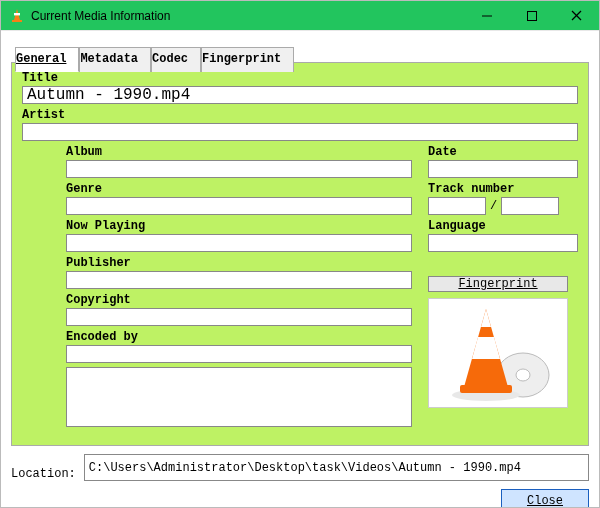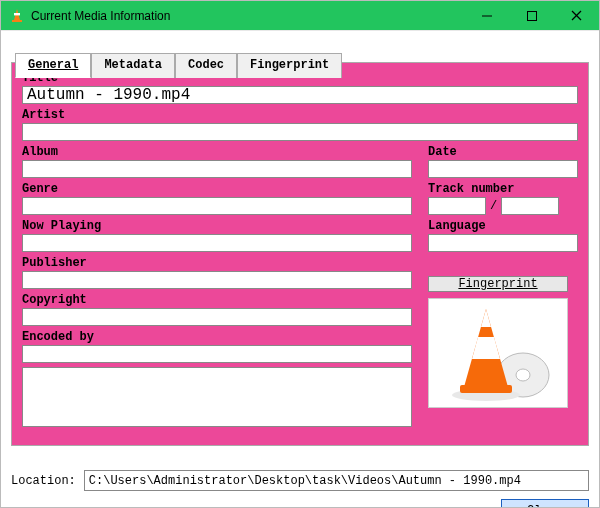--- a/index.html
+++ b/index.html
@@ -32,43 +32,43 @@
     font-family: Arial, sans-serif;
   }
   .winbtn svg { display: block; }
   .client { padding: 6px 10px 10px 10px; }
   .tabs {
     display: flex;
     position: relative;
     margin: 0 0 0 4px;
   }
   .tab {
-    padding: 4px 12px 5px 12px;
+    padding: 4px 12px 5px 0;
     border: 1px solid #aaa;
     border-bottom: none;
     background: #f0f0f0;
     margin-right: 0;
     position: relative;
-    top: 16px;
+    top: 10px;
     font-family: "Courier New", monospace;
     font-weight: bold;
     font-size: 12px;
   }
   .tab.active {
     background: #ffffff;
     border-bottom: 1px solid #fff;
     z-index: 2;
     text-decoration: underline;
   }
   .tabbody {
     border: 1px solid #aaa;
     padding: 8px 10px 10px 10px;
-    background: #ec4899;
-  }
-  .row { display: flex; gap: 16px; }
+    background: #bef264;
+  }
+  .row { display: flex; gap: 16px; margin-left: 44px; }
   .col { flex: 1; }
   .field { margin-bottom: 4px; }
   .label {
     font-weight: bold;
     margin-bottom: 1px;
     display: block;
   }
   .input {
     width: 100%;
     height: 18px;
@@ -101,25 +101,25 @@
     margin-top: 2px;
   }
   .coneart {
     width: 140px; height: 110px;
     border: 1px solid #ccc;
     background: #fff;
     display: flex; align-items: center; justify-content: center;
     margin-top: 6px;
   }
   .location-row {
-    display: flex; align-items: center; gap: 8px;
-    margin-top: 24px;
+    display: flex; align-items: flex-end; gap: 8px;
+    margin-top: 8px;
   }
   .location-input {
-    flex: 1; height: 21px;
+    flex: 1; height: 27px;
     border: 1px solid #888;
     background: #fff;
     font-family: "Courier New", monospace;
     font-size: 12px;
     padding: 1px 4px;
   }
   .footer {
     display: flex; justify-content: flex-end;
     margin-top: 8px;
   }

